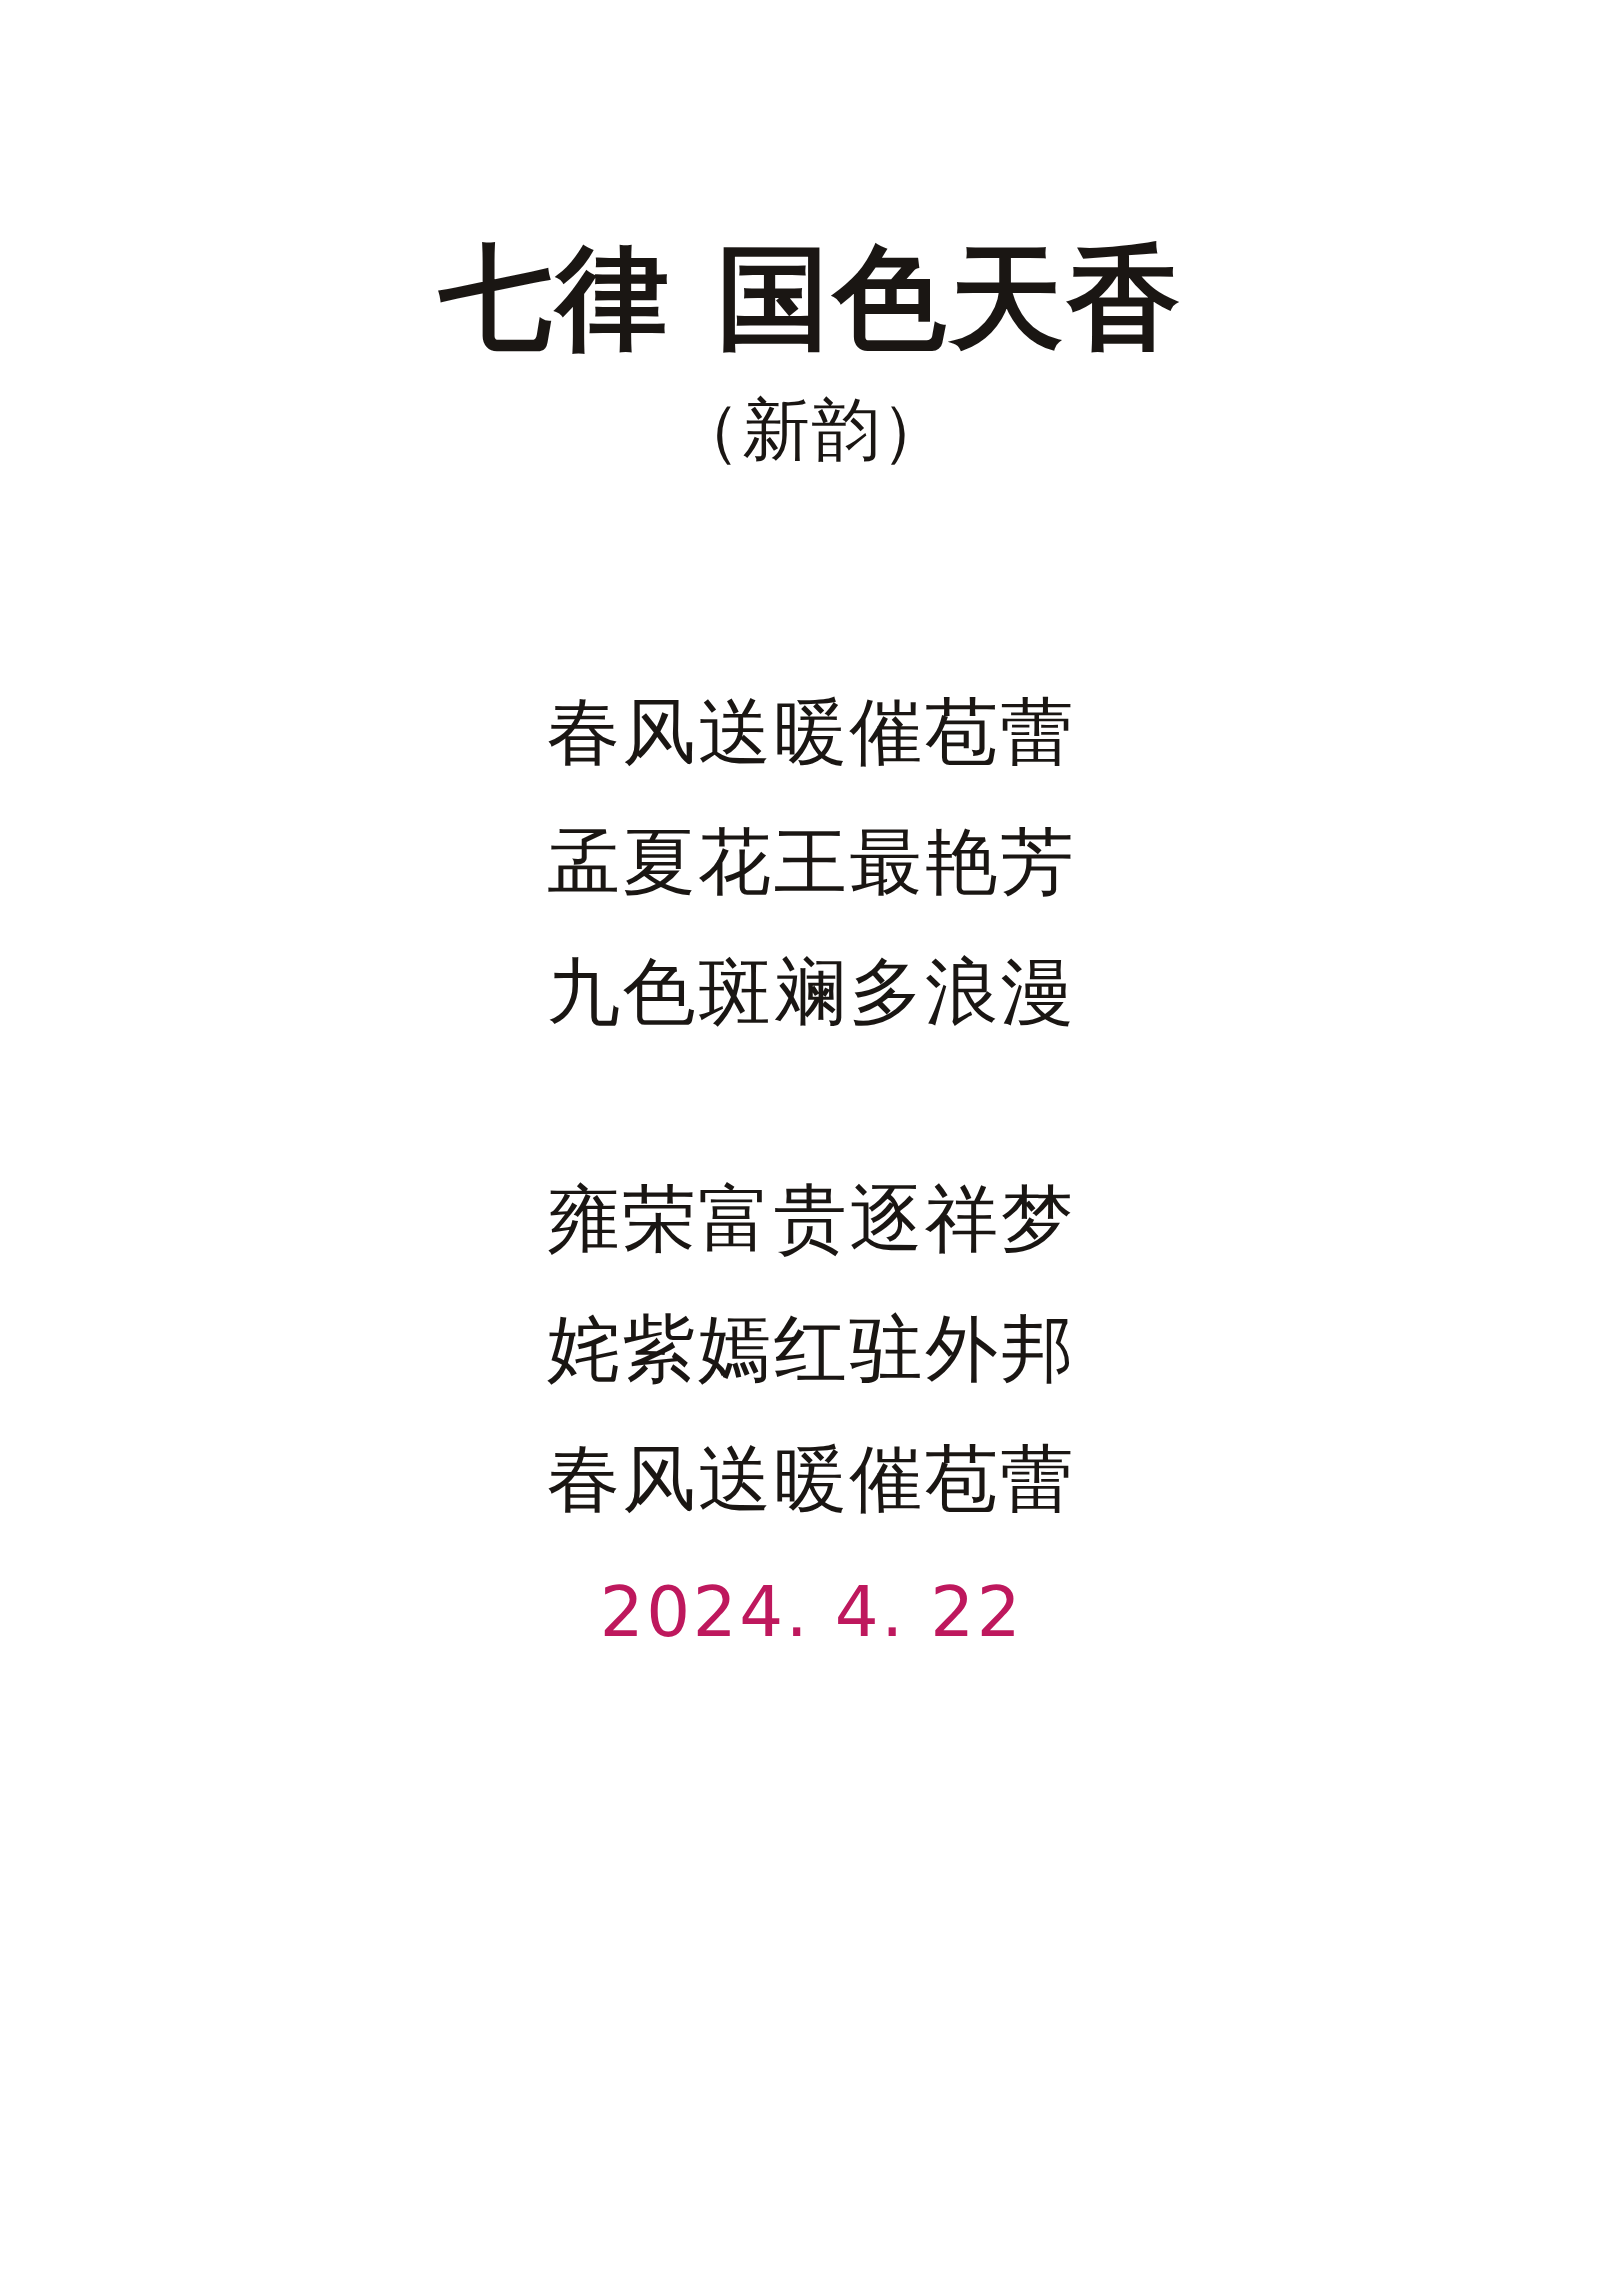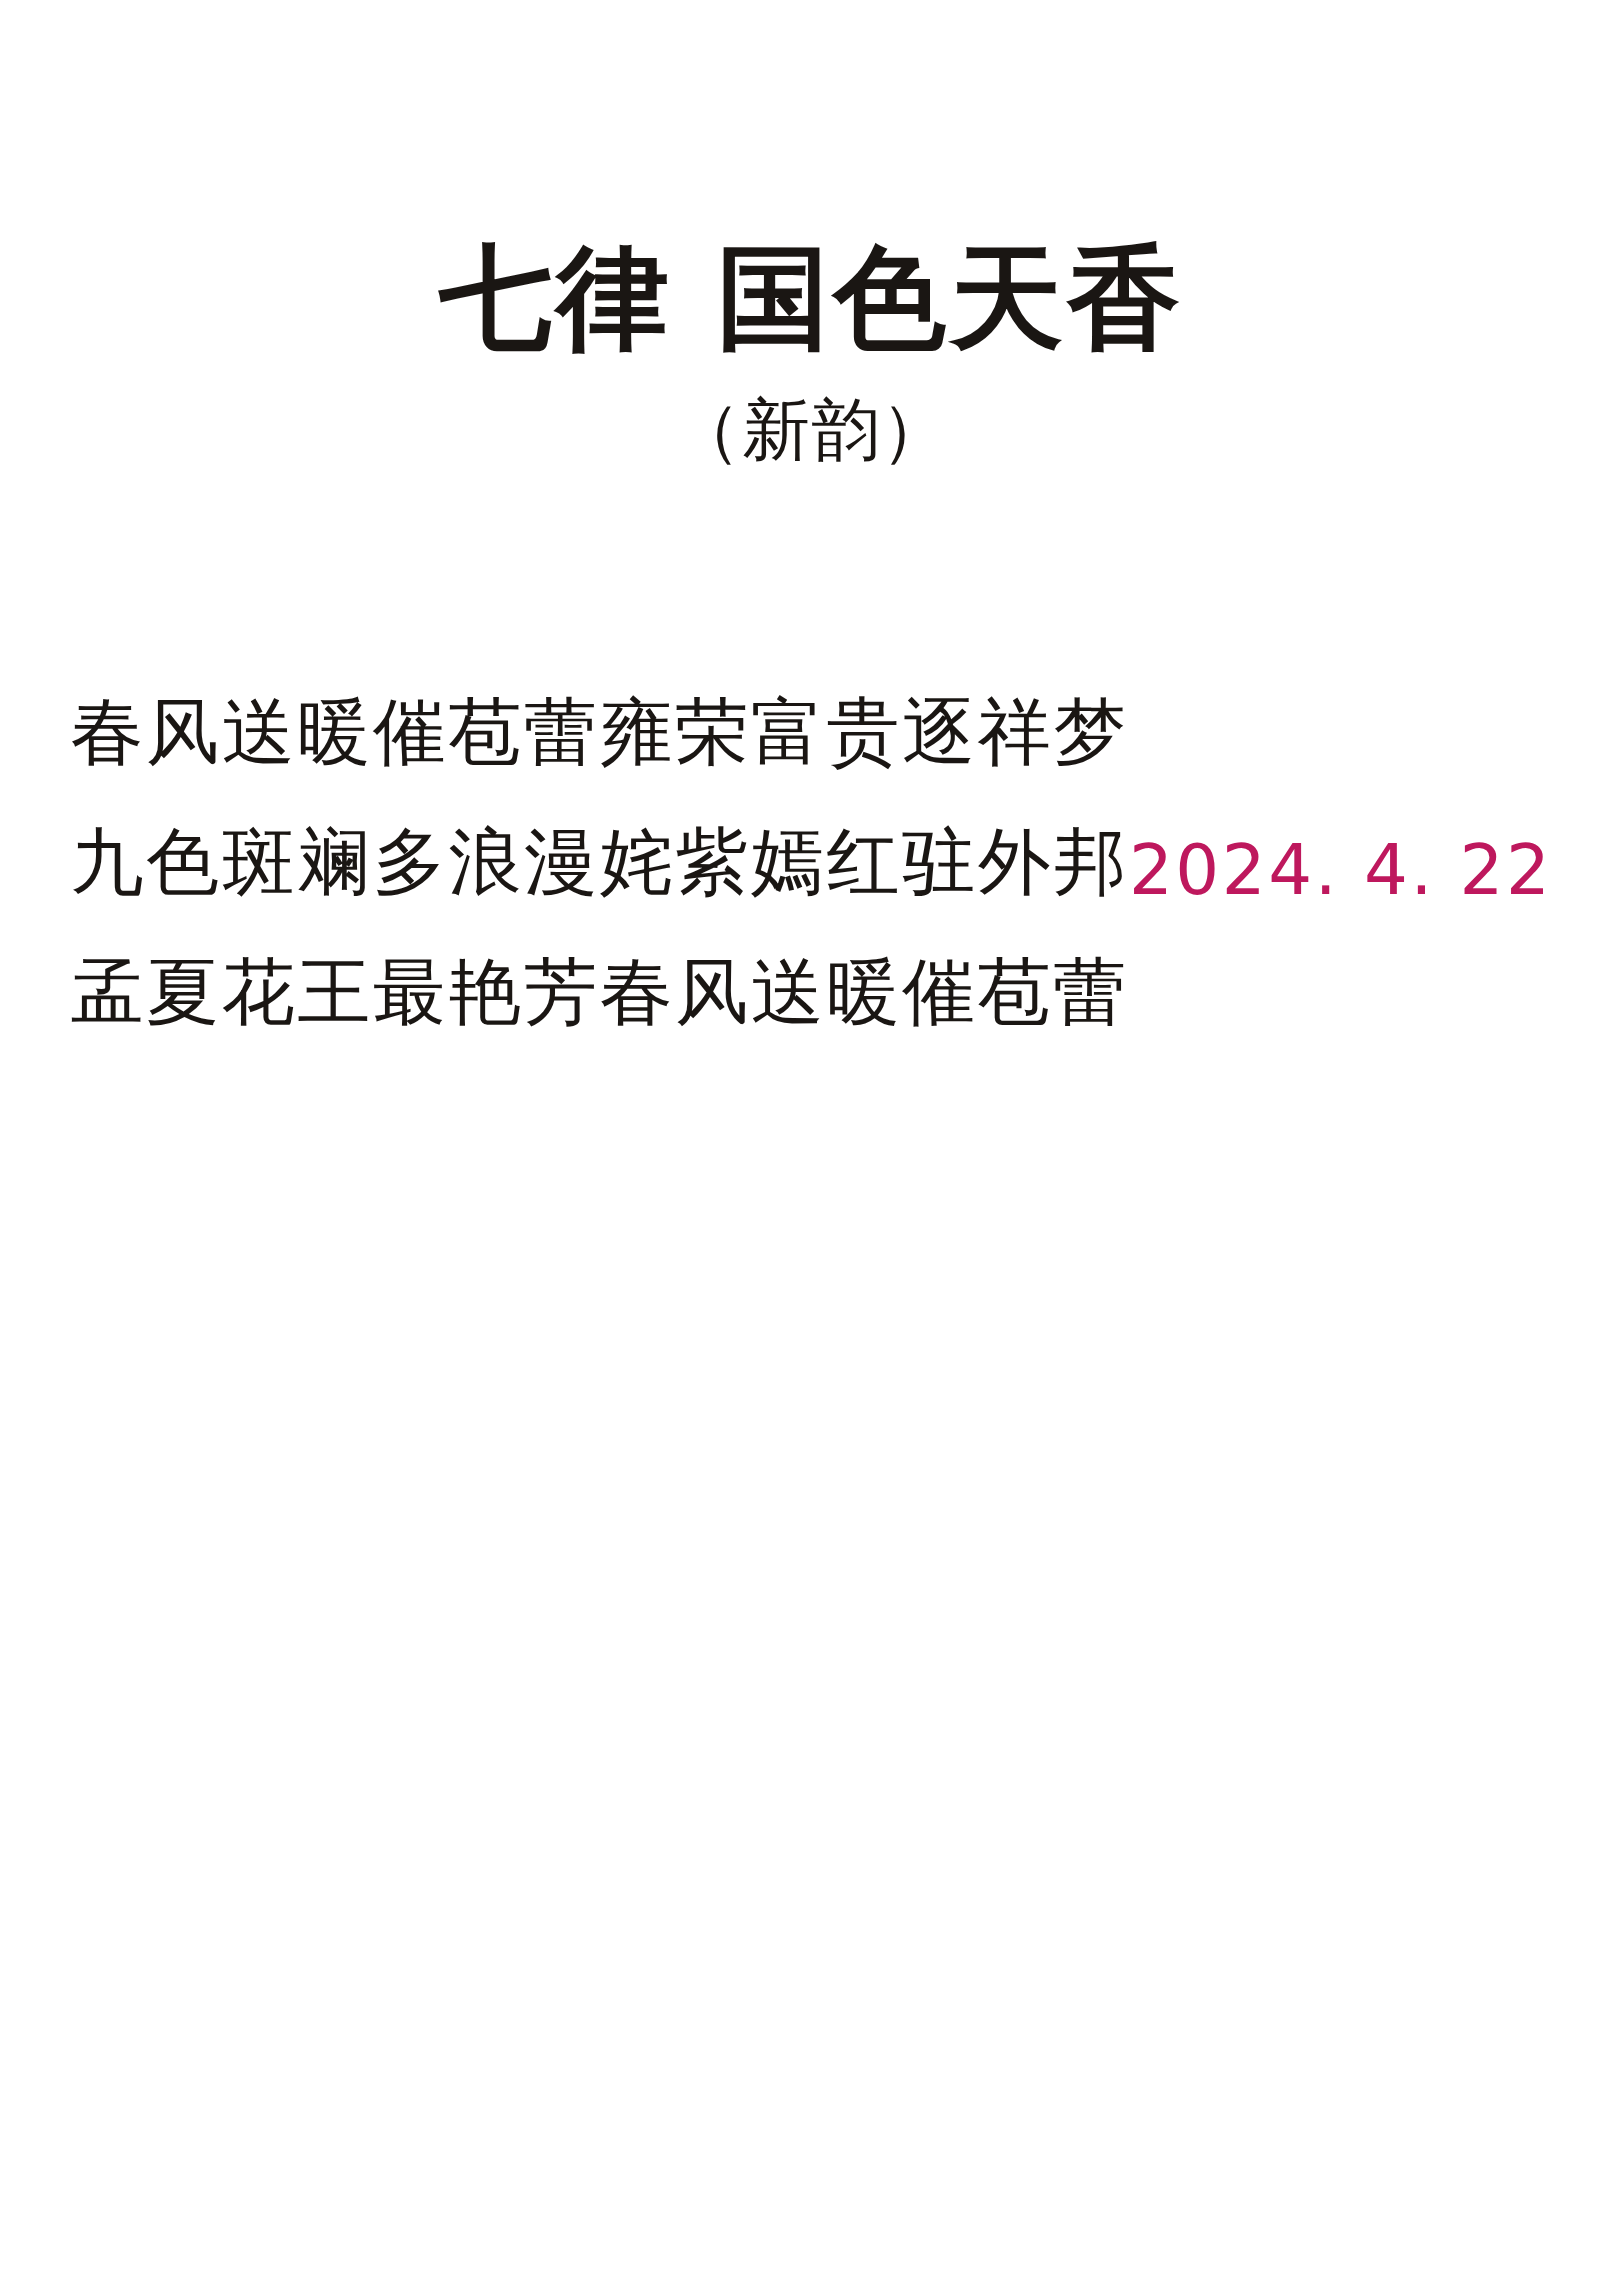--- a/index.html
+++ b/index.html
@@ -39,21 +39,21 @@
     font-weight: 400;
     letter-spacing: 1.3px;
     line-height: 1.2;
     color: #1a1613;
     text-align: right;
     white-space: pre;
   }
   .poem {
     margin-top: 196px;
     display: flex;
-    flex-direction: row;
+    flex-direction: column;
     align-items: center;
   }
   .stanza {
     display: flex;
     flex-direction: column;
     align-items: center;
   }
   .verse-line {
     font-size: 73px;
     font-weight: 400;
@@ -83,22 +83,22 @@
 <div class="page">
 
   <div class="title">七律 国色天香</div>
 
   <div class="subtitle">（新韵）</div>
 
   <div class="poem">
 
     <div class="stanza">
       <div class="verse-line">春风送暖催苞蕾</div>
+      <div class="verse-line">孟夏花王最艳芳</div>
       <div class="verse-line">九色斑斓多浪漫</div>
-      <div class="verse-line">孟夏花王最艳芳</div>
     </div>
 
     <div class="stanza-gap"></div>
 
     <div class="stanza">
       <div class="verse-line">雍荣富贵逐祥梦</div>
       <div class="verse-line">姹紫嫣红驻外邦</div>
       <div class="verse-line">春风送暖催苞蕾</div>
     </div>
 

